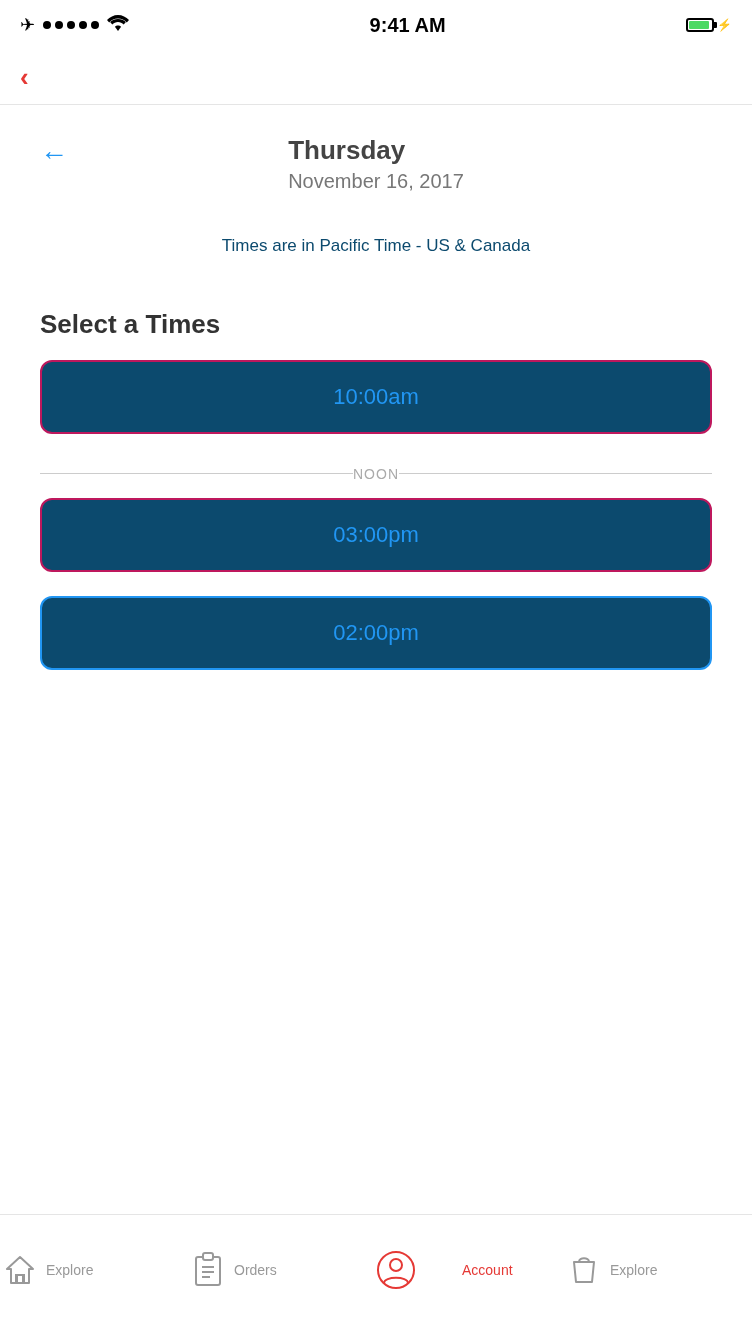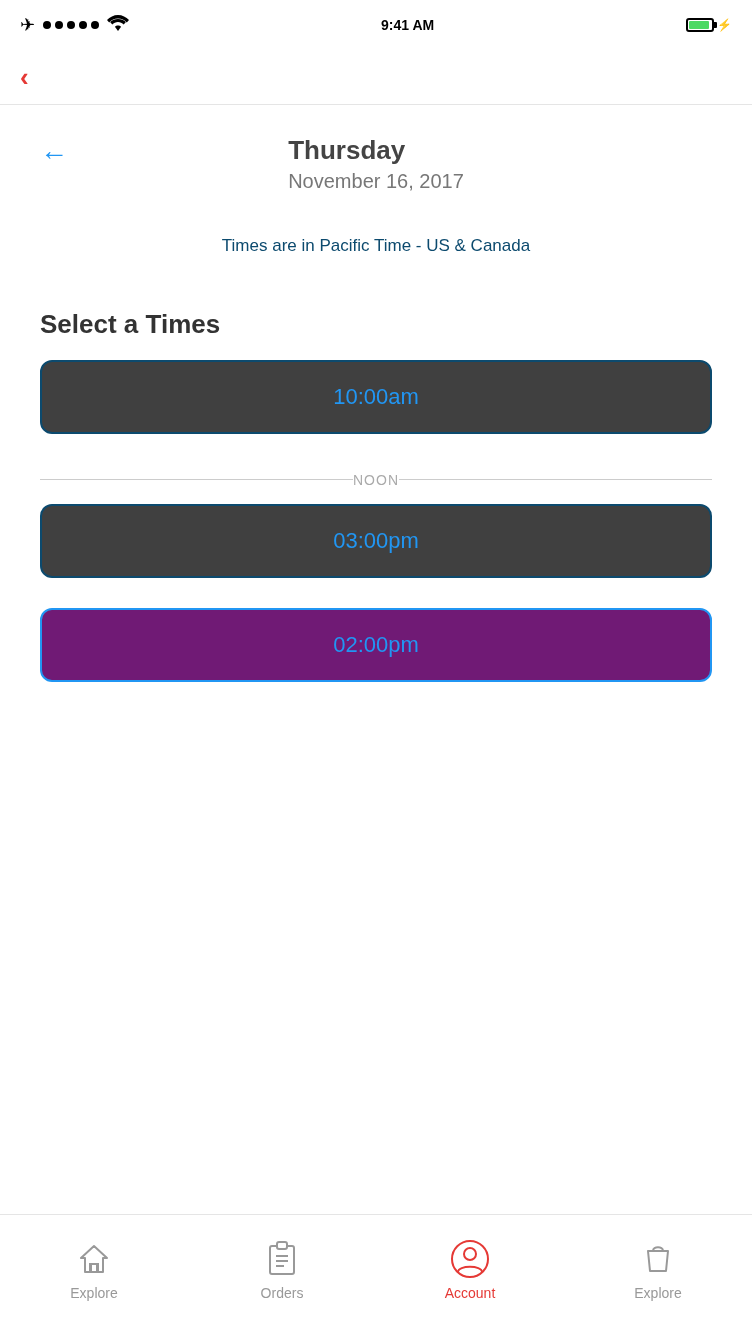--- a/index.html
+++ b/index.html
@@ -35,21 +35,21 @@
       align-items: center;
     }
     .signal-dot {
       width: 8px;
       height: 8px;
       background: #000;
       border-radius: 50%;
     }
     .wifi-icon { font-size: 18px; }
     .status-center {
-      font-size: 14px;
+      font-size: 20px;
       font-weight: 600;
       color: #000;
     }
     .status-right {
       display: flex;
       align-items: center;
       gap: 6px;
     }
     .battery-container {
       display: flex;
@@ -154,29 +154,29 @@
     }
 
     
     .time-slots {
       display: flex;
       flex-direction: column;
       gap: 0;
     }
 
     .time-slot-btn {
-      border: 2px solid #0c4a6e;
+      border: 2px solid #be185d;
       border-radius: 12px;
       padding: 22px;
       text-align: center;
       font-size: 22px;
       color: #2196f3;
-      background: #404040;
-      cursor: pointer;
-      margin-bottom: 30px;
+      background: #0c4a6e;
+      cursor: pointer;
+      margin-bottom: 24px;
       width: 100%;
     }
 
     .noon-divider {
       display: flex;
       align-items: center;
       gap: 0;
       margin: 8px 0 16px;
     }
     .noon-line {
@@ -190,40 +190,40 @@
       letter-spacing: 1px;
     }
 
     .time-slot-partial {
       border: 2px solid #2196f3;
       border-radius: 12px;
       padding: 22px;
       text-align: center;
       font-size: 22px;
       color: #2196f3;
-      background: #701a75;
+      background: #0c4a6e;
       cursor: pointer;
       width: 100%;
       margin-bottom: 0;
     }
 
     
     .tab-bar {
       height: 120px;
       border-top: 1px solid #e5e5e5;
       display: flex;
       align-items: center;
       justify-content: space-around;
       background: #fff;
       padding-bottom: 10px;
     }
 
     .tab-item {
       display: flex;
-      flex-direction: column;
+      flex-direction: row;
       align-items: center;
       gap: 6px;
       cursor: pointer;
       flex: 1;
     }
 
     .tab-icon {
       width: 40px;
       height: 40px;
       display: flex;
@@ -231,20 +231,21 @@
       justify-content: center;
     }
 
     .tab-label {
       font-size: 14px;
       color: #999;
     }
 
     .tab-item.active .tab-label {
       color: #e53935;
+      margin-left: 40px;
     }
 
   </style>
 </head>
 <body>
 
 <div class="status-bar">
   <div class="status-left">
     <span class="airplane-icon">✈</span>
     <div class="signal-dots">

